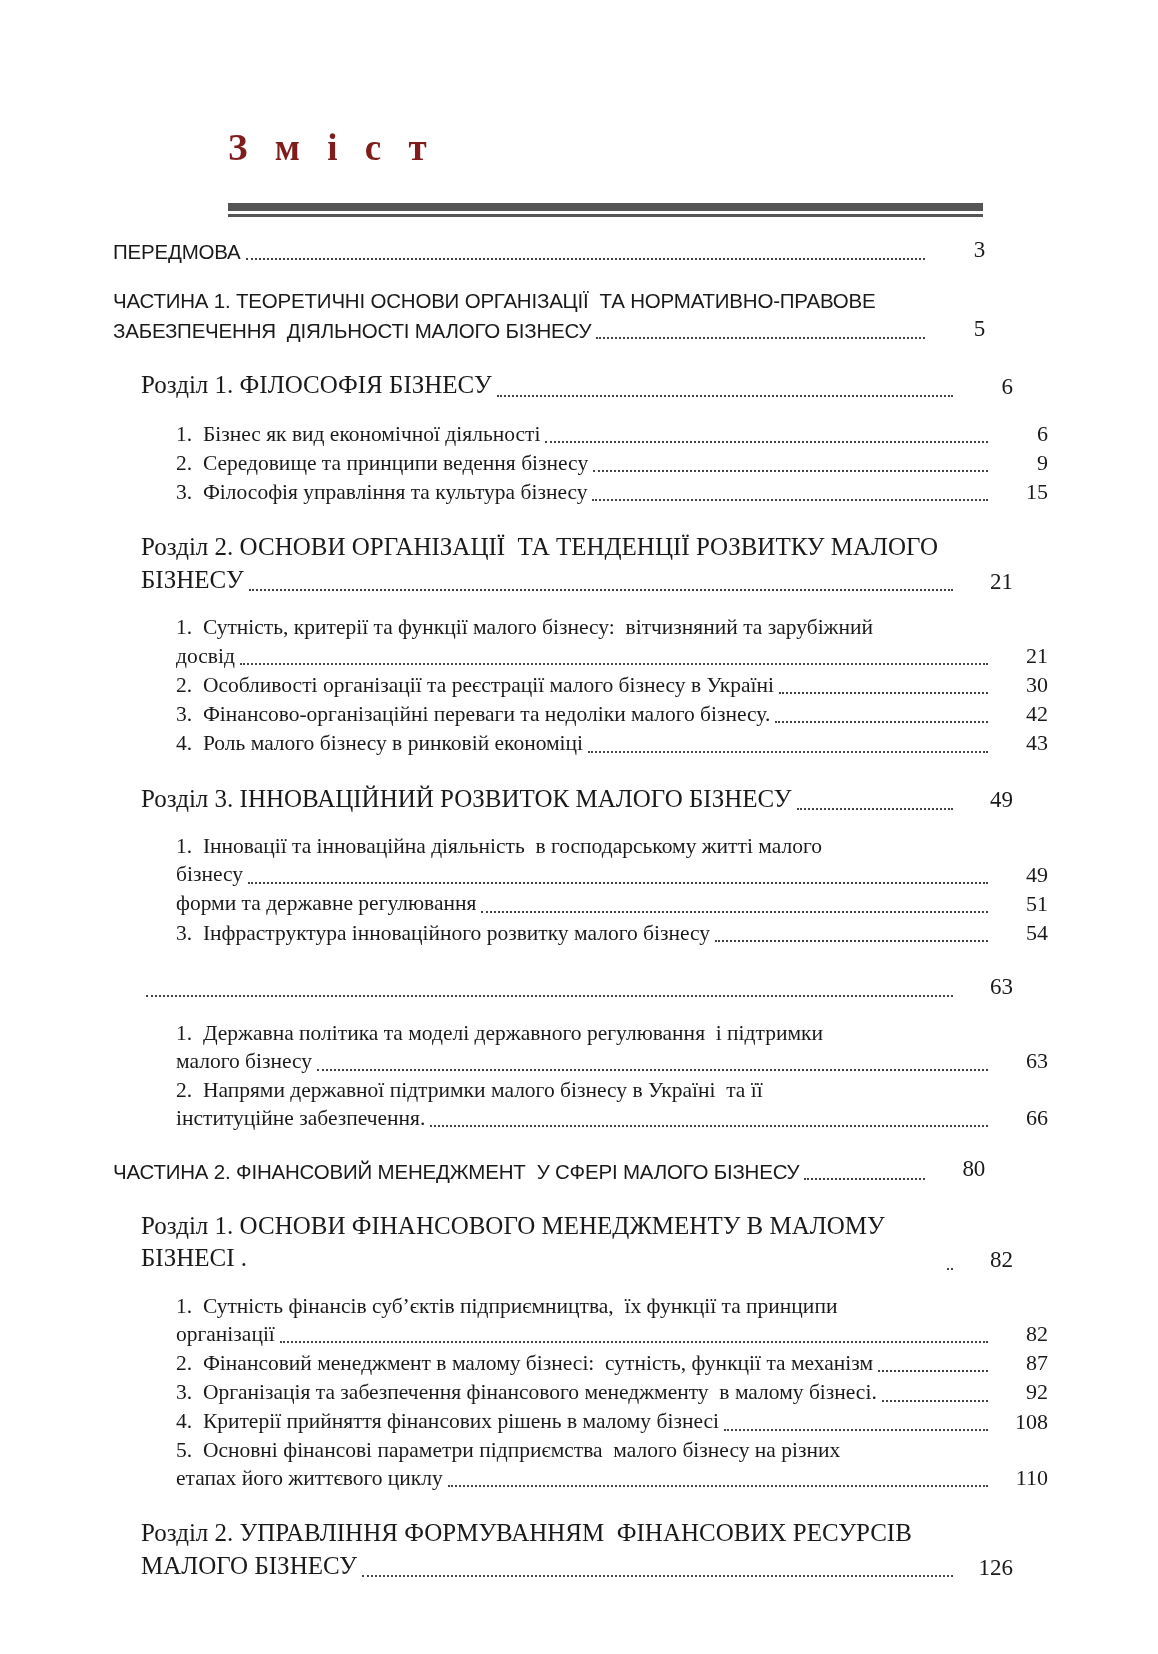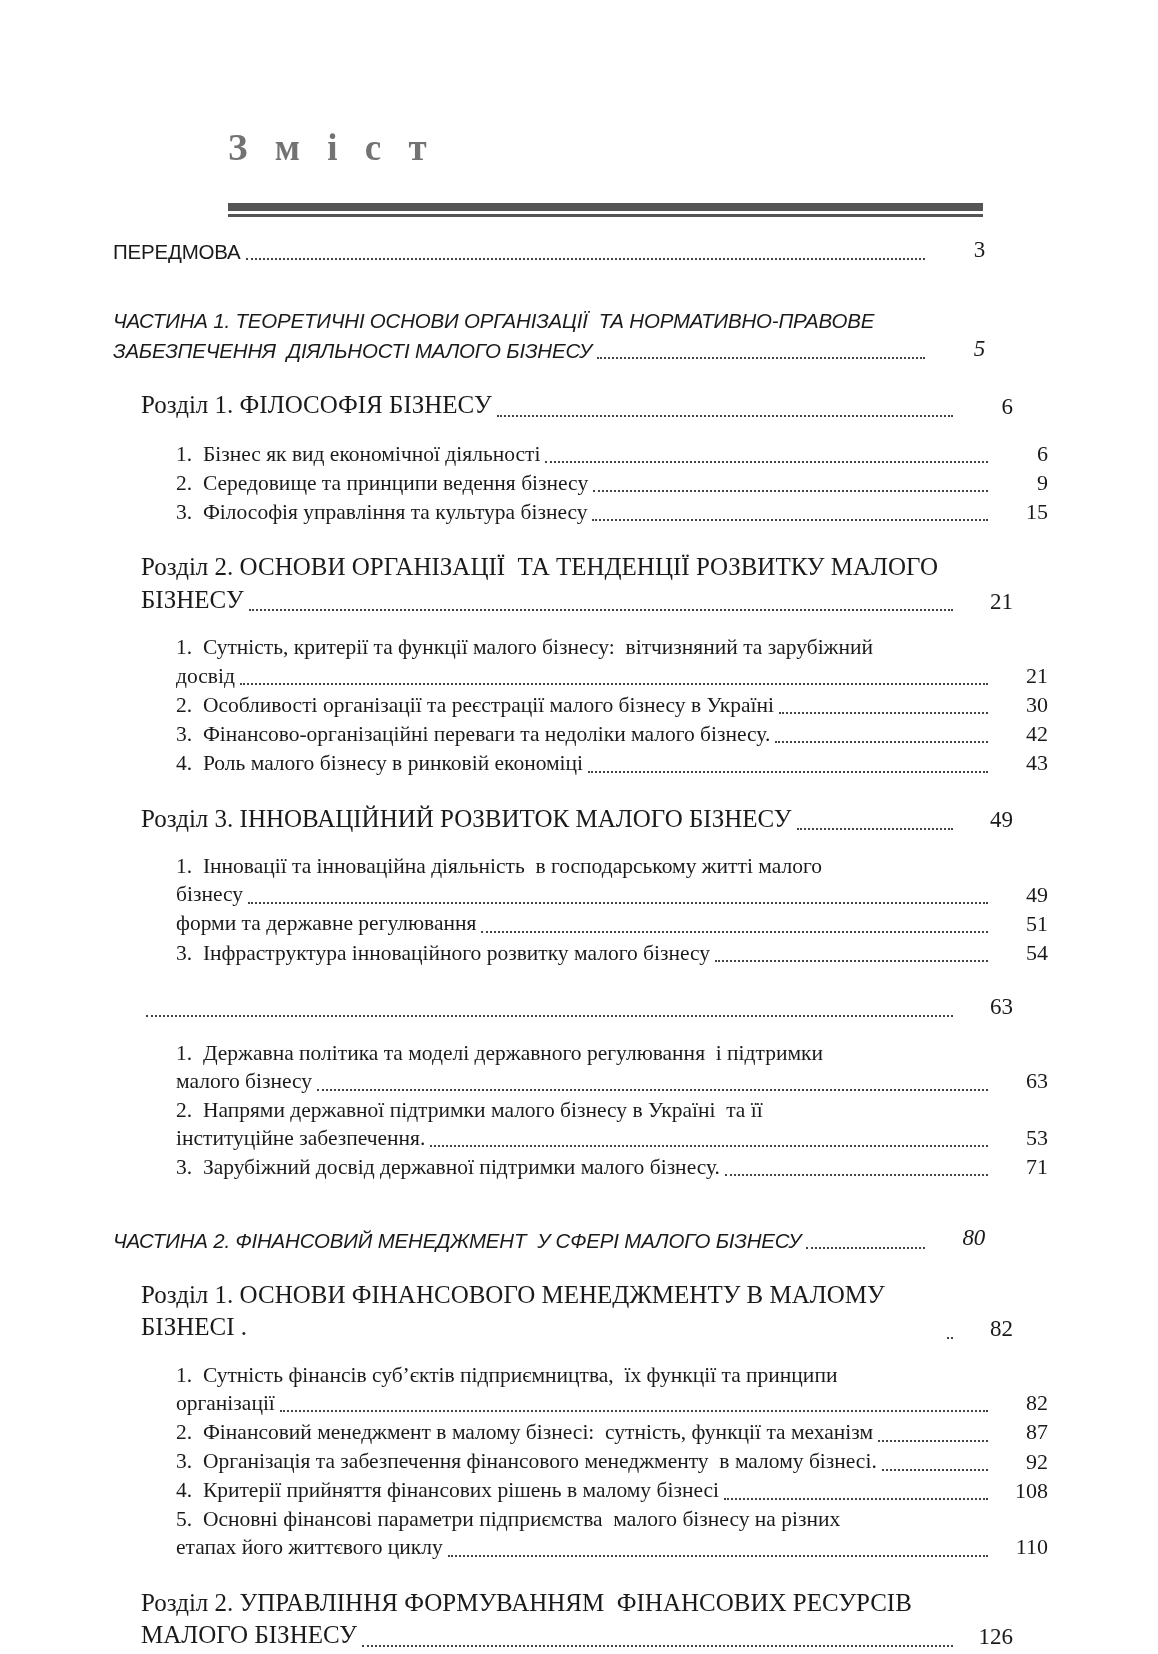--- a/index.html
+++ b/index.html
@@ -24,21 +24,21 @@
     top: 128px;
     width: 872px;
   }
 
   
   .toc-title {
     font-family: "Liberation Serif", "DejaVu Serif", serif;
     font-size: 37px;
     font-weight: bold;
     letter-spacing: 9px;
-    color: #737373;
+    color: #7f1d1d;
     margin: 0 0 0 115px;
     line-height: 1.1;
   }
 
   
   .rule-wrap {
     margin: 34px 0 0 115px;
     width: 755px;
   }
   .rule-thick {
@@ -109,21 +109,21 @@
 
   .indent-item { padding-left: 63px; }
 
   
   .wrapline {
     white-space: pre-wrap;
   }
   .wrapline.first { display: block; }
   .wrap-indent { padding-left: 63px; }
 
-  .sp-before-part   { margin-top: 42px; font-style: italic; }
+  .sp-before-part   { margin-top: 22px; }
   .sp-before-chap   { margin-top: 25px; margin-left: 28px; }
   .sp-before-group  { margin-top: 18px; }
   .sp-tight         { margin-top: 1px; }
 </style>
 </head>
 <body>
 
 <div class="page">
   <div class="content">
 
@@ -257,28 +257,21 @@
             <span class="label">малого бізнесу</span>
             <span class="leader"></span>
             <span class="page-no">63</span>
           </div>
         </li>
         <li class="lvl-item sp-tight">
           <div class="wrapline first indent-item">2.  Напрями державної підтримки малого бізнесу в Україні  та її</div>
           <div class="entry wrap-indent">
             <span class="label">інституційне забезпечення.</span>
             <span class="leader"></span>
-            <span class="page-no">53</span>
-          </div>
-        </li>
-        <li class="lvl-item sp-tight">
-          <div class="entry indent-item">
-            <span class="label">3.  Зарубіжний досвід державної підтримки малого бізнесу.</span>
-            <span class="leader"></span>
-            <span class="page-no">71</span>
+            <span class="page-no">66</span>
           </div>
         </li>
         <li class="lvl-part sp-before-part">
           <div class="entry">
             <span class="label">ЧАСТИНА 2. ФІНАНСОВИЙ МЕНЕДЖМЕНТ  У СФЕРІ МАЛОГО БІЗНЕСУ</span>
             <span class="leader"></span>
             <span class="page-no">80</span>
           </div>
         </li>
         <li class="lvl-chapter sp-before-chap">

